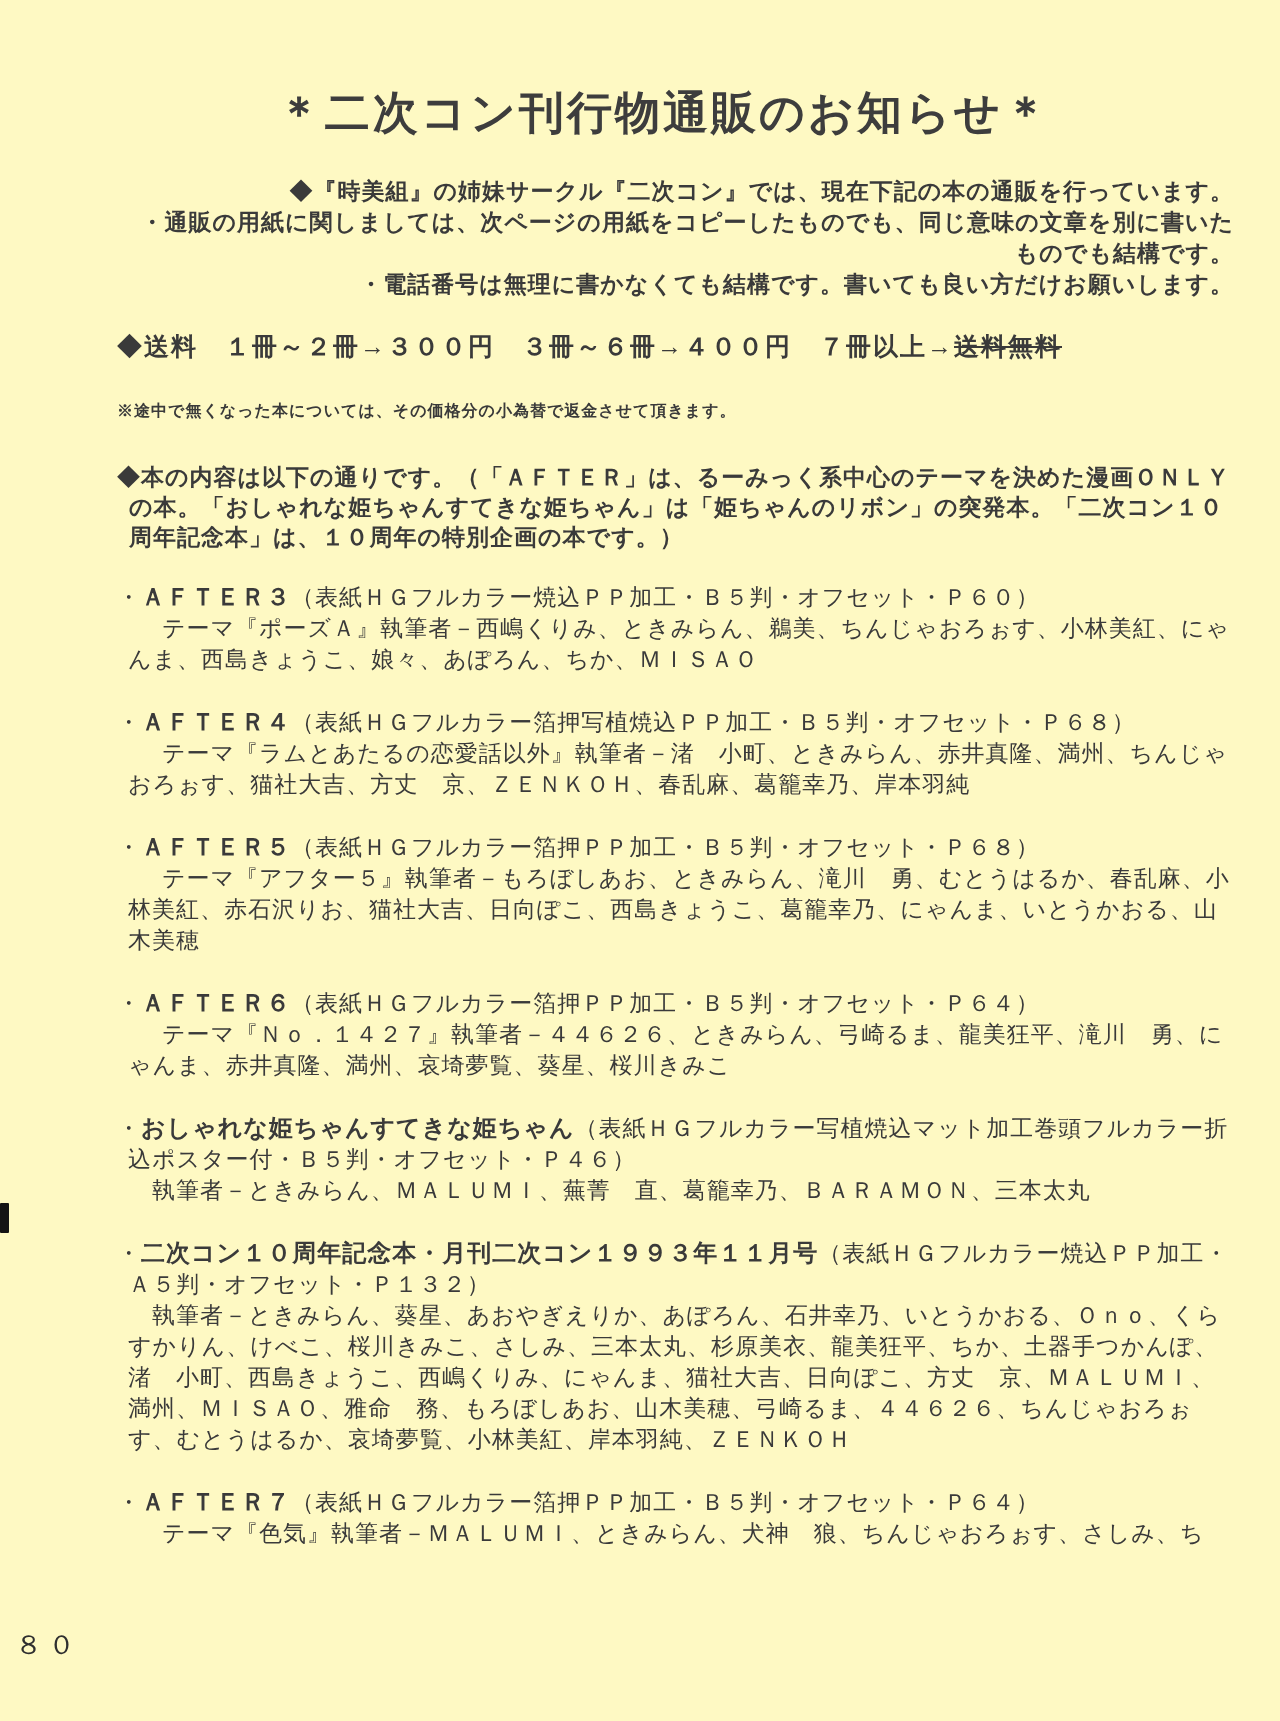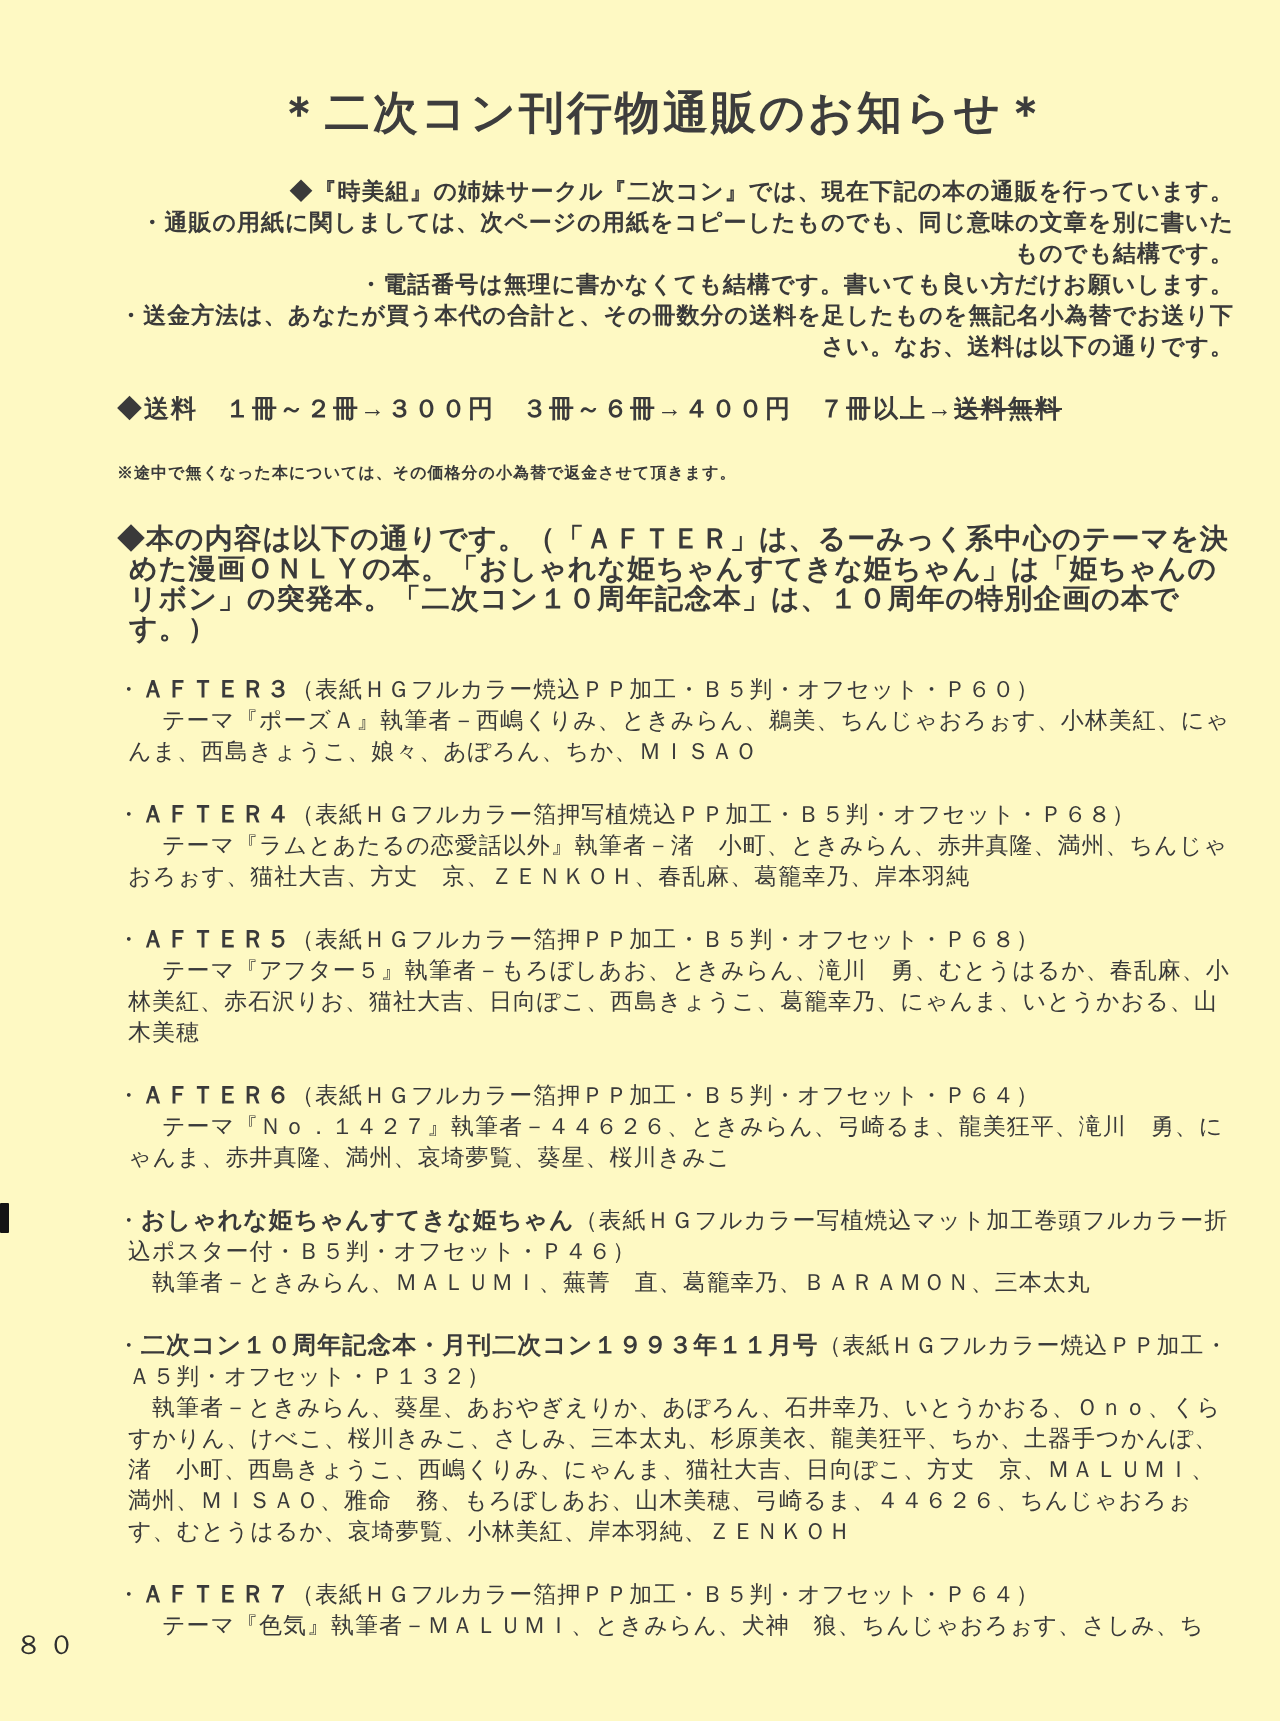--- a/index.html
+++ b/index.html
@@ -49,21 +49,21 @@
     font-weight:bold;
     font-size:16px;
     line-height:33px;
     letter-spacing:1px;
   }
   .refund p { margin:0; }
   .contents-intro {
     margin:35px 70px 0 93px;
     font-family:"Liberation Sans", sans-serif;
     font-weight:bold;
-    font-size:28px;
+    font-size:23px;
     line-height:30px;
     letter-spacing:1px;
   }
   .contents-intro p { margin:0; padding-left:12px; text-indent:-12px; }
   .entries {
     margin:30px 70px 0 93px;
     font-size:23px;
     letter-spacing:1px;
   }
   .entry { margin:0 0 32px 0; line-height:31px; }
@@ -104,21 +104,20 @@
 <body>
 
 <div class="page">
 
   <h1 class="doc-title">＊二次コン刊行物通販のお知らせ＊</h1>
 
   <div class="intro">
     <p>◆『時美組』の姉妹サークル『二次コン』では、現在下記の本の通販を行っています。</p>
     <p>・通販の用紙に関しましては、次ページの用紙をコピーしたものでも、同じ意味の文章を別に書いたものでも結構です。</p>
     <p>・電話番号は無理に書かなくても結構です。書いても良い方だけお願いします。</p>
-    <p>・送金方法は、あなたが買う本代の合計と、その冊数分の送料を足したものを無記名小為替でお送り下さい。なお、送料は以下の通りです。</p>
   </div>
 
   <div class="shipping">
     <p><span>◆送料　１冊～２冊→３００円　３冊～６冊→４００円　７冊以上→</span><span class="struck">送料無料</span></p>
   </div>
 
   <div class="refund">
     <p>※途中で無くなった本については、その価格分の小為替で返金させて頂きます。</p>
   </div>
 

